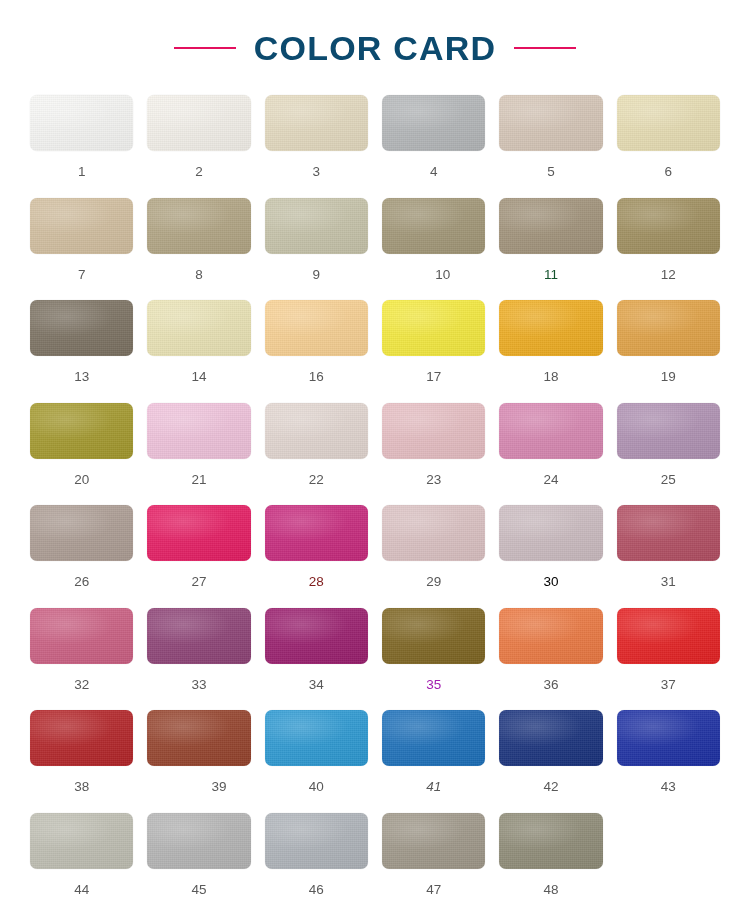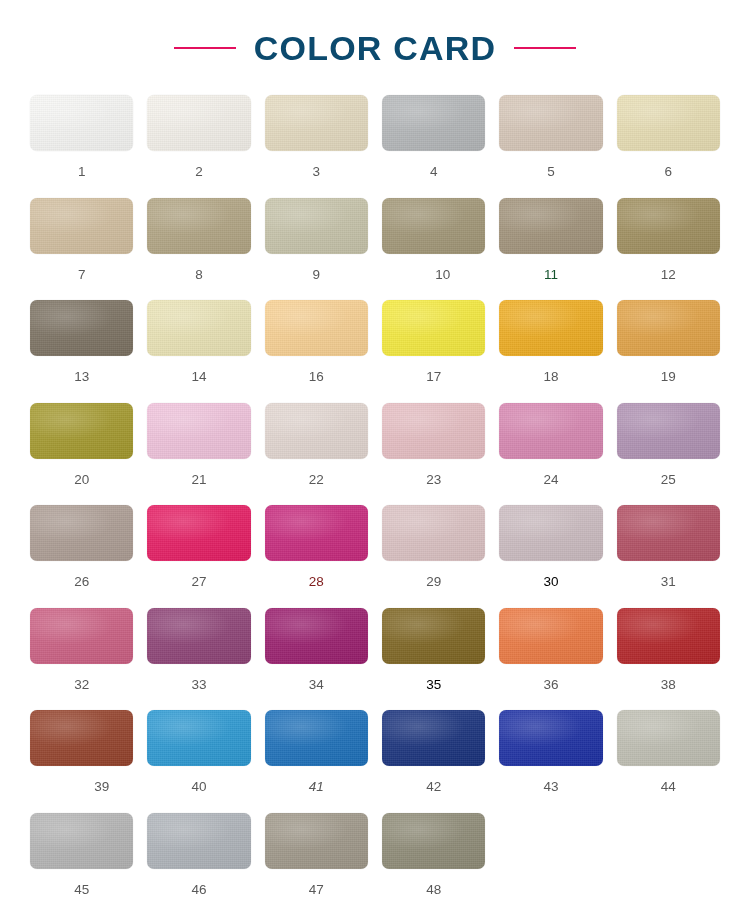--- a/index.html
+++ b/index.html
@@ -226,27 +226,31 @@
     <div class="swatch-cell">
       <div class="swatch-chip" style="background: rgb(142, 66, 118);"></div>
       <div class="swatch-label" style="color: rgb(89, 89, 89);">33</div>
     </div>
     <div class="swatch-cell">
       <div class="swatch-chip" style="background: rgb(155, 29, 110);"></div>
       <div class="swatch-label" style="color: rgb(89, 89, 89);">34</div>
     </div>
     <div class="swatch-cell">
       <div class="swatch-chip" style="background: rgb(126, 101, 32);"></div>
-      <div class="swatch-label" style="color: #000000;">35</div>
+      <div class="swatch-label" style="color: #a21caf;">35</div>
     </div>
     <div class="swatch-cell">
       <div class="swatch-chip" style="background: rgb(237, 120, 64);"></div>
       <div class="swatch-label" style="color: rgb(89, 89, 89);">36</div>
     </div>
     <div class="swatch-cell">
+      <div class="swatch-chip" style="background: rgb(231, 31, 33);"></div>
+      <div class="swatch-label" style="color: rgb(89, 89, 89);">37</div>
+    </div>
+    <div class="swatch-cell">
       <div class="swatch-chip" style="background: rgb(181, 35, 39);"></div>
       <div class="swatch-label" style="color: rgb(89, 89, 89);">38</div>
     </div>
     <div class="swatch-cell">
       <div class="swatch-chip" style="background: rgb(150, 66, 43);"></div>
       <div class="swatch-label" style="color: rgb(89, 89, 89); margin-left: 40px;">39</div>
     </div>
     <div class="swatch-cell">
       <div class="swatch-chip" style="background: rgb(43, 154, 212);"></div>
       <div class="swatch-label" style="color: rgb(89, 89, 89);">40</div>

